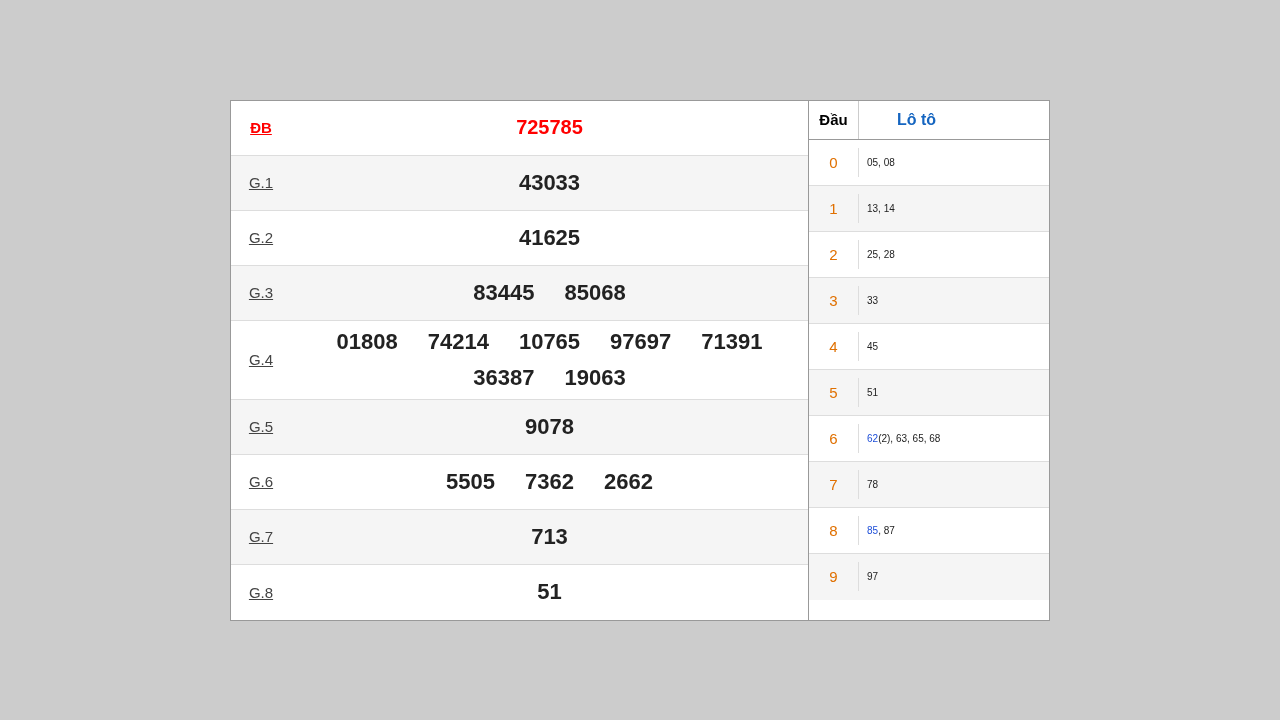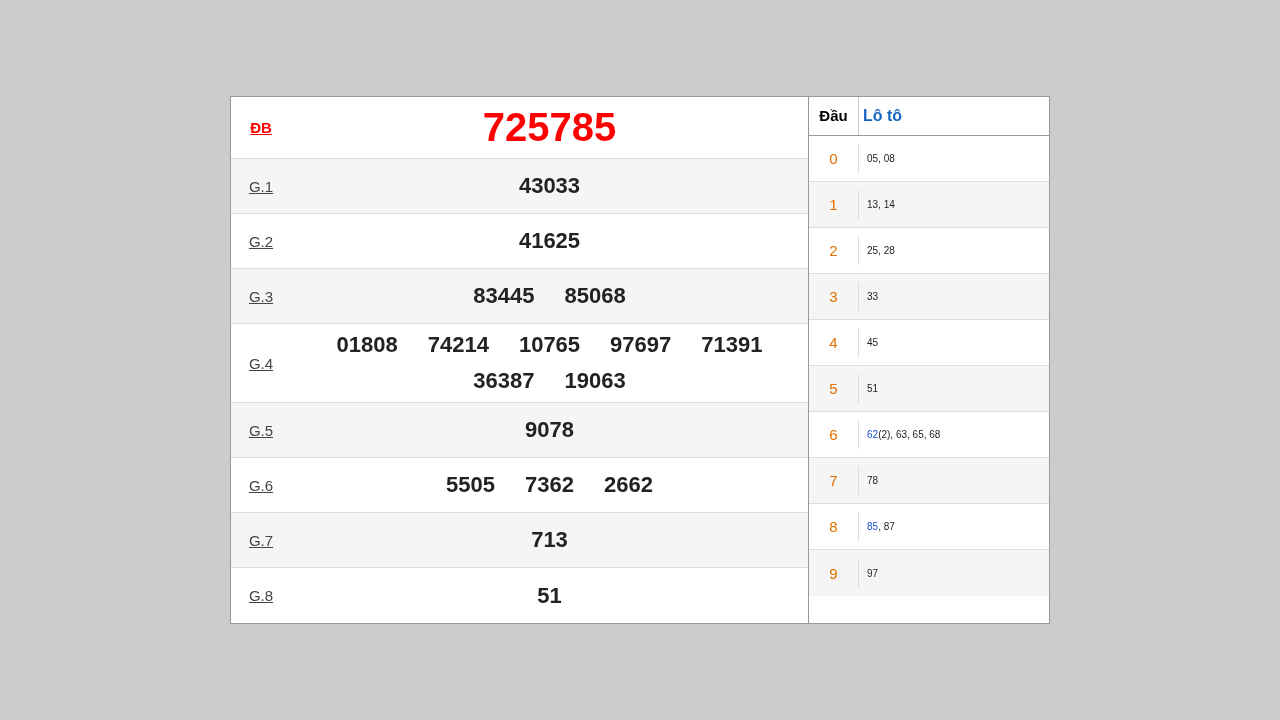--- a/index.html
+++ b/index.html
@@ -52,41 +52,42 @@
     .row-values {
       flex: 1;
       display: flex;
       justify-content: center;
       align-items: center;
       flex-wrap: wrap;
       gap: 10px 30px;
       padding: 8px 10px;
     }
     .db-value {
-      font-size: 40px;
+      font-size: 20px;
       font-weight: bold;
       color: red;
     }
     .normal-value {
       font-size: 22px;
       font-weight: bold;
       color: #222;
     }
     .row-bg-white { background: #fff; }
     .row-bg-gray  { background: #f5f5f5; }
 
     
     .right-table {
       width: 240px;
       flex-shrink: 0;
     }
     .right-header {
       display: flex;
       border-bottom: 1px solid #999;
       background: #fff;
+      gap: 34px;
     }
     .right-header-dau {
       width: 50px;
       text-align: center;
       padding: 10px 4px;
       font-size: 15px;
       font-weight: bold;
       border-right: 1px solid #ccc;
     }
     .right-header-loto {

